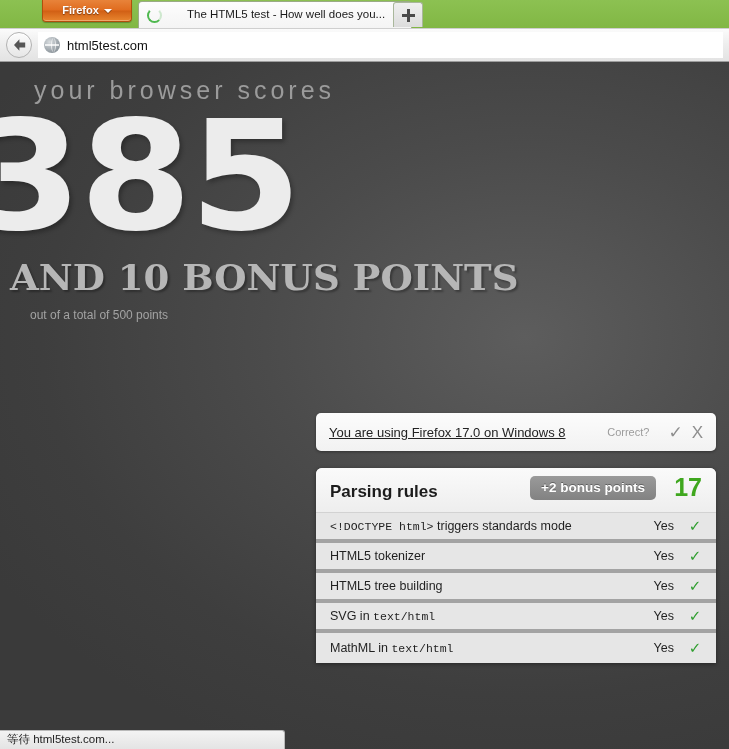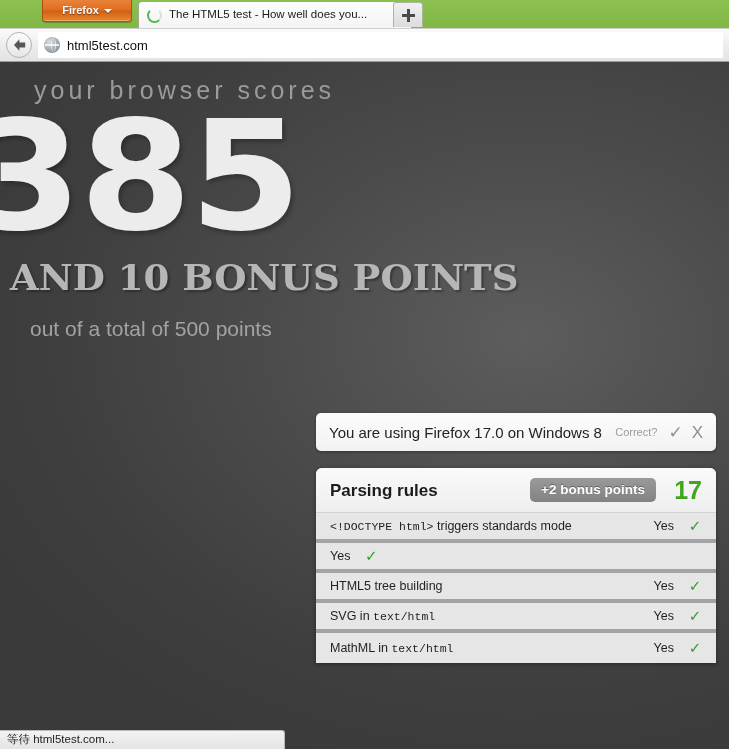--- a/index.html
+++ b/index.html
@@ -71,21 +71,21 @@
     position: absolute;
     left: 98px; top: 1px;
     width: 274px; height: 27px;
     background: linear-gradient(to bottom, #fdfdfd 0%, #f4f4f4 100%);
     border: 1px solid #9aab86;
     border-bottom: none;
     border-radius: 4px 4px 0 0;
     display: flex;
     align-items: center;
     padding: 0 6px 0 8px;
-    gap: 7px;
+    gap: 25px;
     cursor: pointer;
     overflow: hidden;
   }
   .tab-throbber {
     width: 15px; height: 15px;
     flex: 0 0 15px;
     border-radius: 50%;
     border: 2.5px solid #4eb84e;
     border-top-color: transparent;
     border-right-color: rgba(78,184,78,.25);
@@ -227,49 +227,50 @@
     color: #b6b6b6;
     line-height: 1.02;
     margin-top: 14px;
     padding-left: 30px;
     letter-spacing: 0px;
     text-shadow: 2px 2px 2px rgba(0,0,0,.3);
     transform: scaleX(1.06);
   }
 
   .hero-total {
-    font-size: 21px;
+    font-size: 12px;
     color: #a3a3a3;
-    margin-top: 20px;
+    margin-top: 12px;
     padding-left: 30px;
     line-height: 1.2;
   }
 
   
   .detect-bar {
     position: absolute;
     left: 316px; top: 351px;
     width: 400px; height: 38px;
     background: linear-gradient(to bottom, #fcfcfc 0%, #f2f2f2 100%);
     border-radius: 5px;
     box-shadow: 0 1px 3px rgba(0,0,0,.35);
     display: flex;
     align-items: center;
     padding: 0 13px;
   }
   .detect-text {
-    font-size: 15px;
+    font-size: 13px;
     color: #232323;
     flex: 1;
     line-height: 1;
+    text-decoration: underline;
   }
   .detect-correct-label {
     font-size: 11px;
     color: #9c9c9c;
-    margin-right: 9px;
+    margin-right: 17px;
     line-height: 1;
   }
   .detect-yes, .detect-no {
     font-size: 17px;
     color: #8e8e8e;
     margin-left: 2px;
     line-height: 1;
     cursor: pointer;
     font-family: "DejaVu Sans", sans-serif;
   }
@@ -284,22 +285,22 @@
     border-radius: 6px 6px 0 0;
     box-shadow: 0 1px 4px rgba(0,0,0,.4);
     overflow: hidden;
   }
 
   .card-header {
     height: 45px;
     background: linear-gradient(to bottom, #fafafa 0%, #eeeeee 100%);
     border-bottom: 1px solid #d2d2d2;
     display: flex;
-    align-items: center;
-    padding: 5px 14px;
+    align-items: flex-end;
+    padding: 12px 14px;
   }
   .card-title {
     font-size: 17px;
     font-weight: bold;
     color: #1c1c1c;
     flex: 1;
     line-height: 1;
   }
   .bonus-badge {
     background: linear-gradient(to bottom, #9a9a9a 0%, #828282 100%);
@@ -451,20 +452,21 @@
 
     <div class="card-body">
 
       <div class="rule-row">
         <span class="rule-label"><code>&lt;!DOCTYPE html&gt;</code><span> triggers standards mode</span></span>
         <span class="rule-value">Yes</span>
         <span class="rule-check">✓</span>
       </div>
 
       <div class="rule-row">
+        <span class="rule-label">HTML5 tokenizer</span>
         <span class="rule-value">Yes</span>
         <span class="rule-check">✓</span>
       </div>
 
       <div class="rule-row">
         <span class="rule-label">HTML5 tree building</span>
         <span class="rule-value">Yes</span>
         <span class="rule-check">✓</span>
       </div>
 

